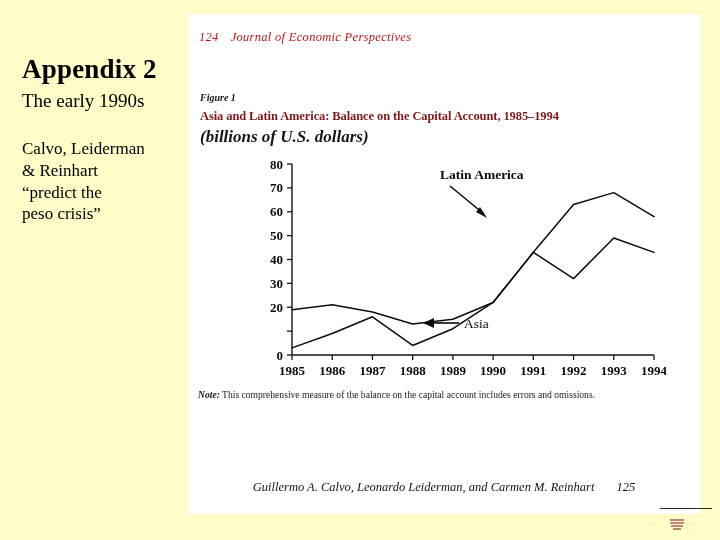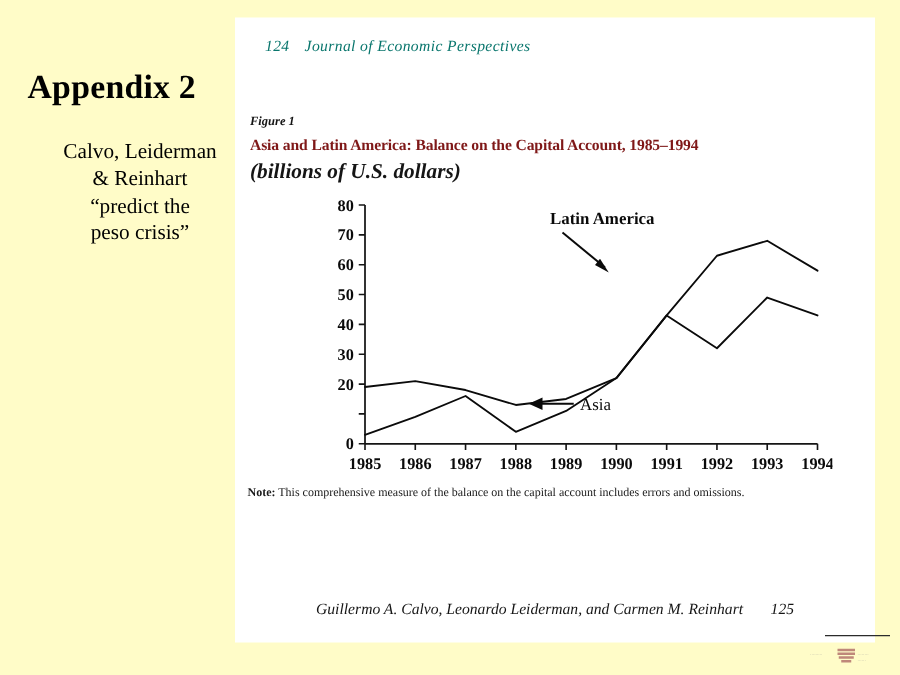--- a/index.html
+++ b/index.html
@@ -34,45 +34,45 @@
     font-size: 19px;
     line-height: 1.15;
     margin-top: 6px;
     white-space: nowrap;
   }
   #slide-body {
     font-size: 17px;
     line-height: 1.28;
     margin-top: 26px;
   }
-  #slide-body div { white-space: nowrap; text-align: center; }
+  #slide-body div { white-space: nowrap; }
 
   
   #scan-page {
     position: absolute;
     left: 188px;
     top: 14px;
     width: 512px;
     height: 500px;
     background: #ffffff;
     overflow: hidden;
   }
   #scan-inner {
     position: absolute;
     inset: 0;
     filter: contrast(1.05);
   }
 
   .run-head {
     position: absolute;
-    left: 24px;
+    left: 11px;
     top: 16px;
     font-size: 12.5px;
     font-style: italic;
-    color: #0f766e;
+    color: #b91c1c;
     letter-spacing: 0.3px;
   }
   .run-head .folio {
     font-style: italic;
     margin-right: 12px;
   }
 
   .fig-label {
     position: absolute;
     left: 12px;
@@ -114,20 +114,21 @@
   .note-block {
     position: absolute;
     left: 10px;
     top: 374px;
     width: 496px;
     font-size: 9.6px;
     color: #1f1f1f;
     line-height: 1.45;
   }
   .note-block .lead {
+    font-style: italic;
     font-weight: bold;
   }
   .note-block .src-italic {
     font-style: italic;
     font-weight: bold;
   }
 
   .page-footer {
     position: absolute;
     left: 0;
@@ -170,20 +171,21 @@
     width: 52px;
     height: 1px;
     background: #2b2b2b;
   }
 </style>
 </head>
 <body>
 
 <div id="slide-text">
   <div id="slide-title">Appendix 2</div>
+  <div id="slide-subtitle">The early 1990s</div>
   <div id="slide-body">
     <div>Calvo, Leiderman</div>
     <div>&amp; Reinhart</div>
     <div>“predict the</div>
     <div>peso crisis”</div>
   </div>
 </div>
 
 <div id="scan-page">
   <div id="scan-inner">

